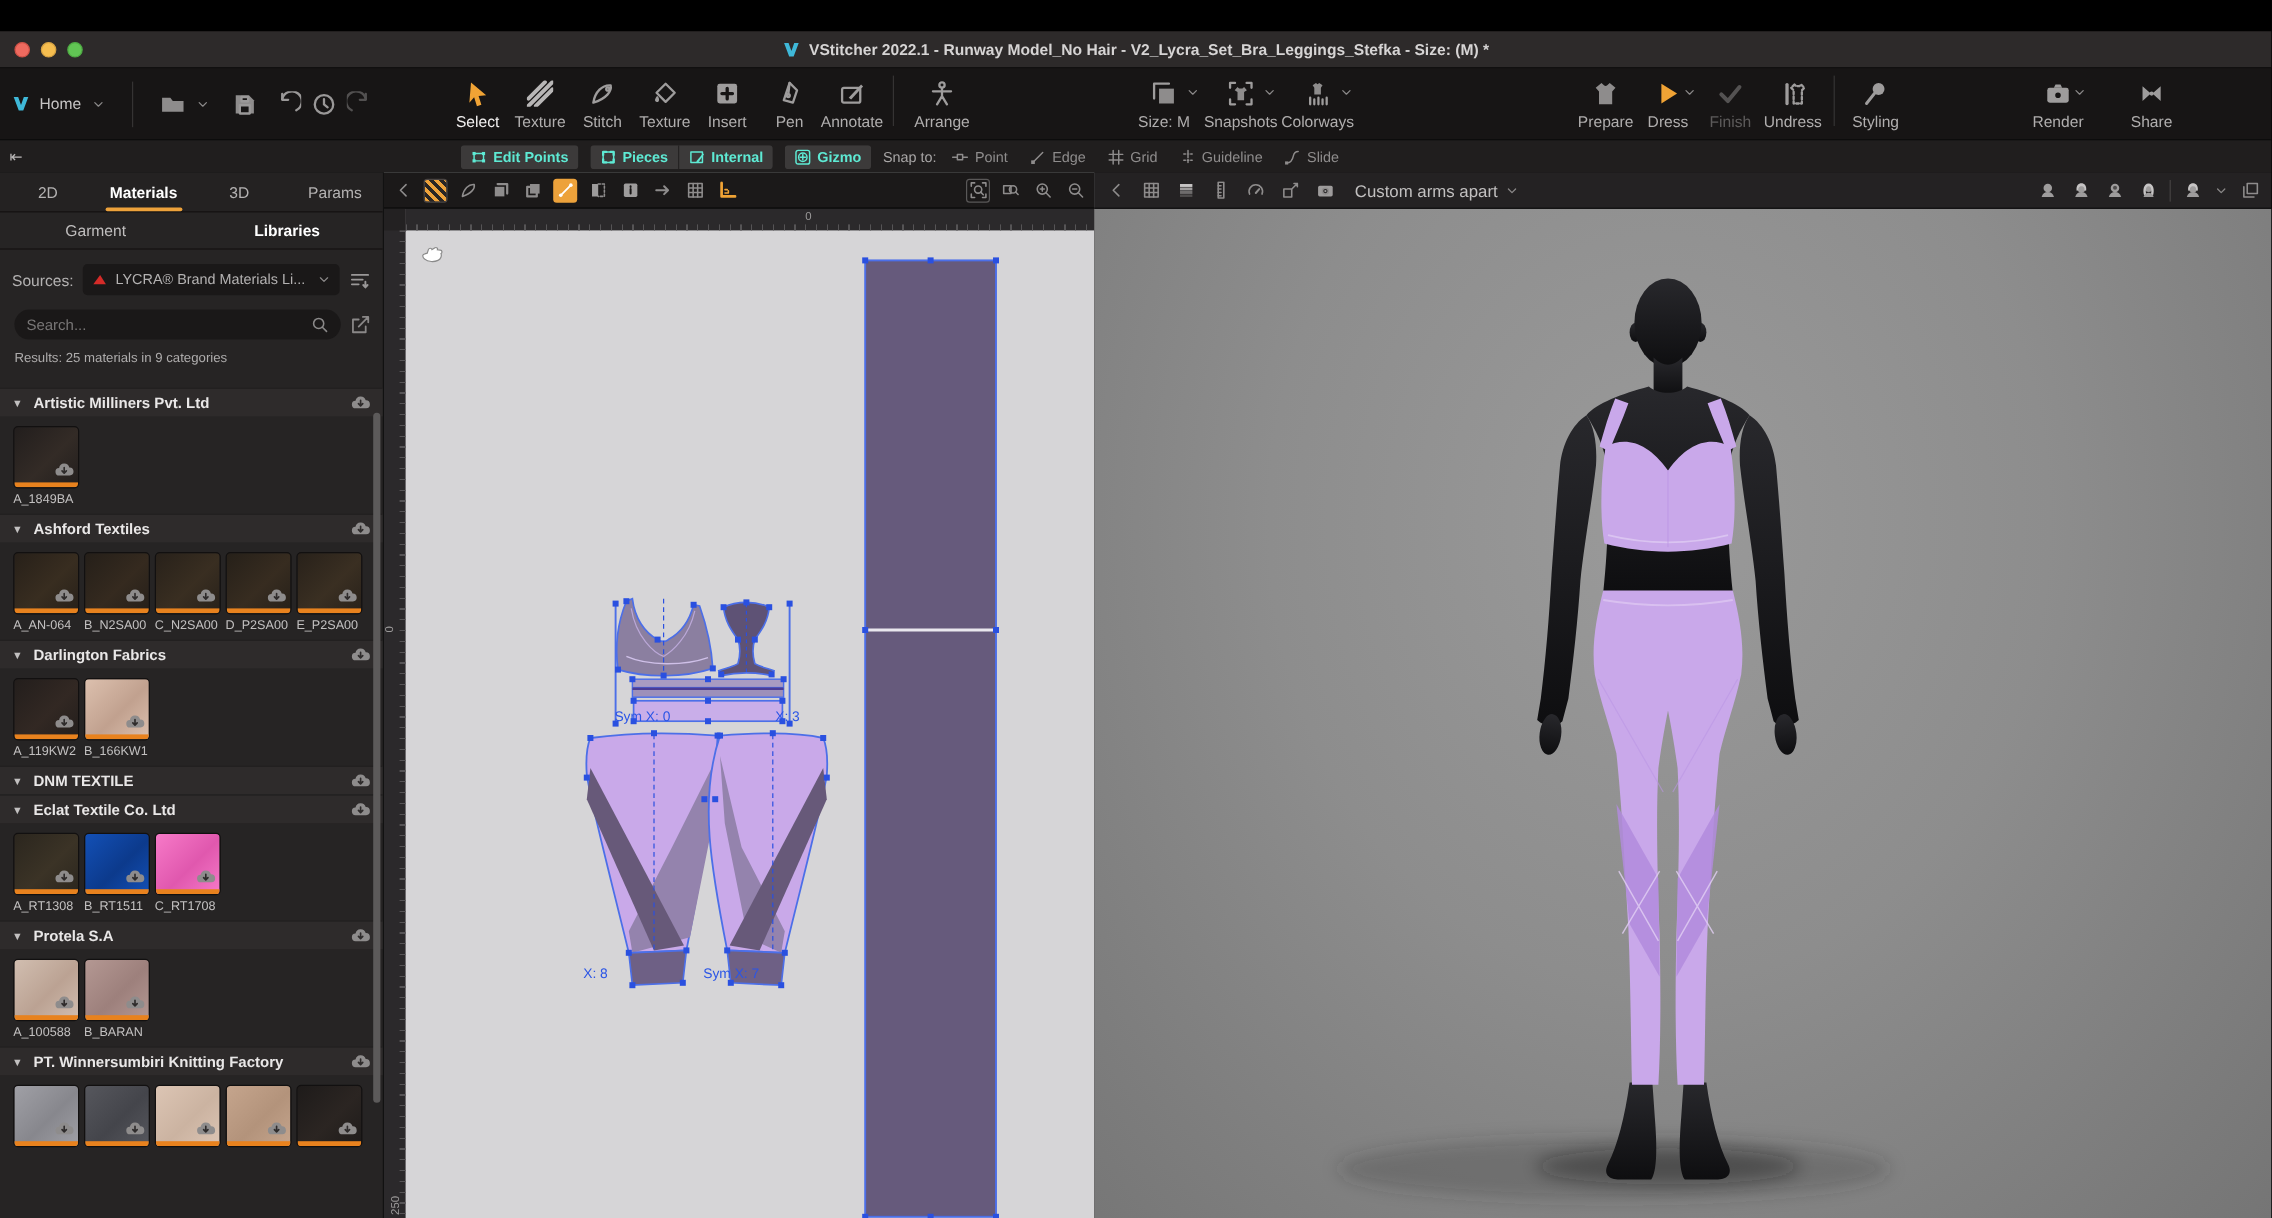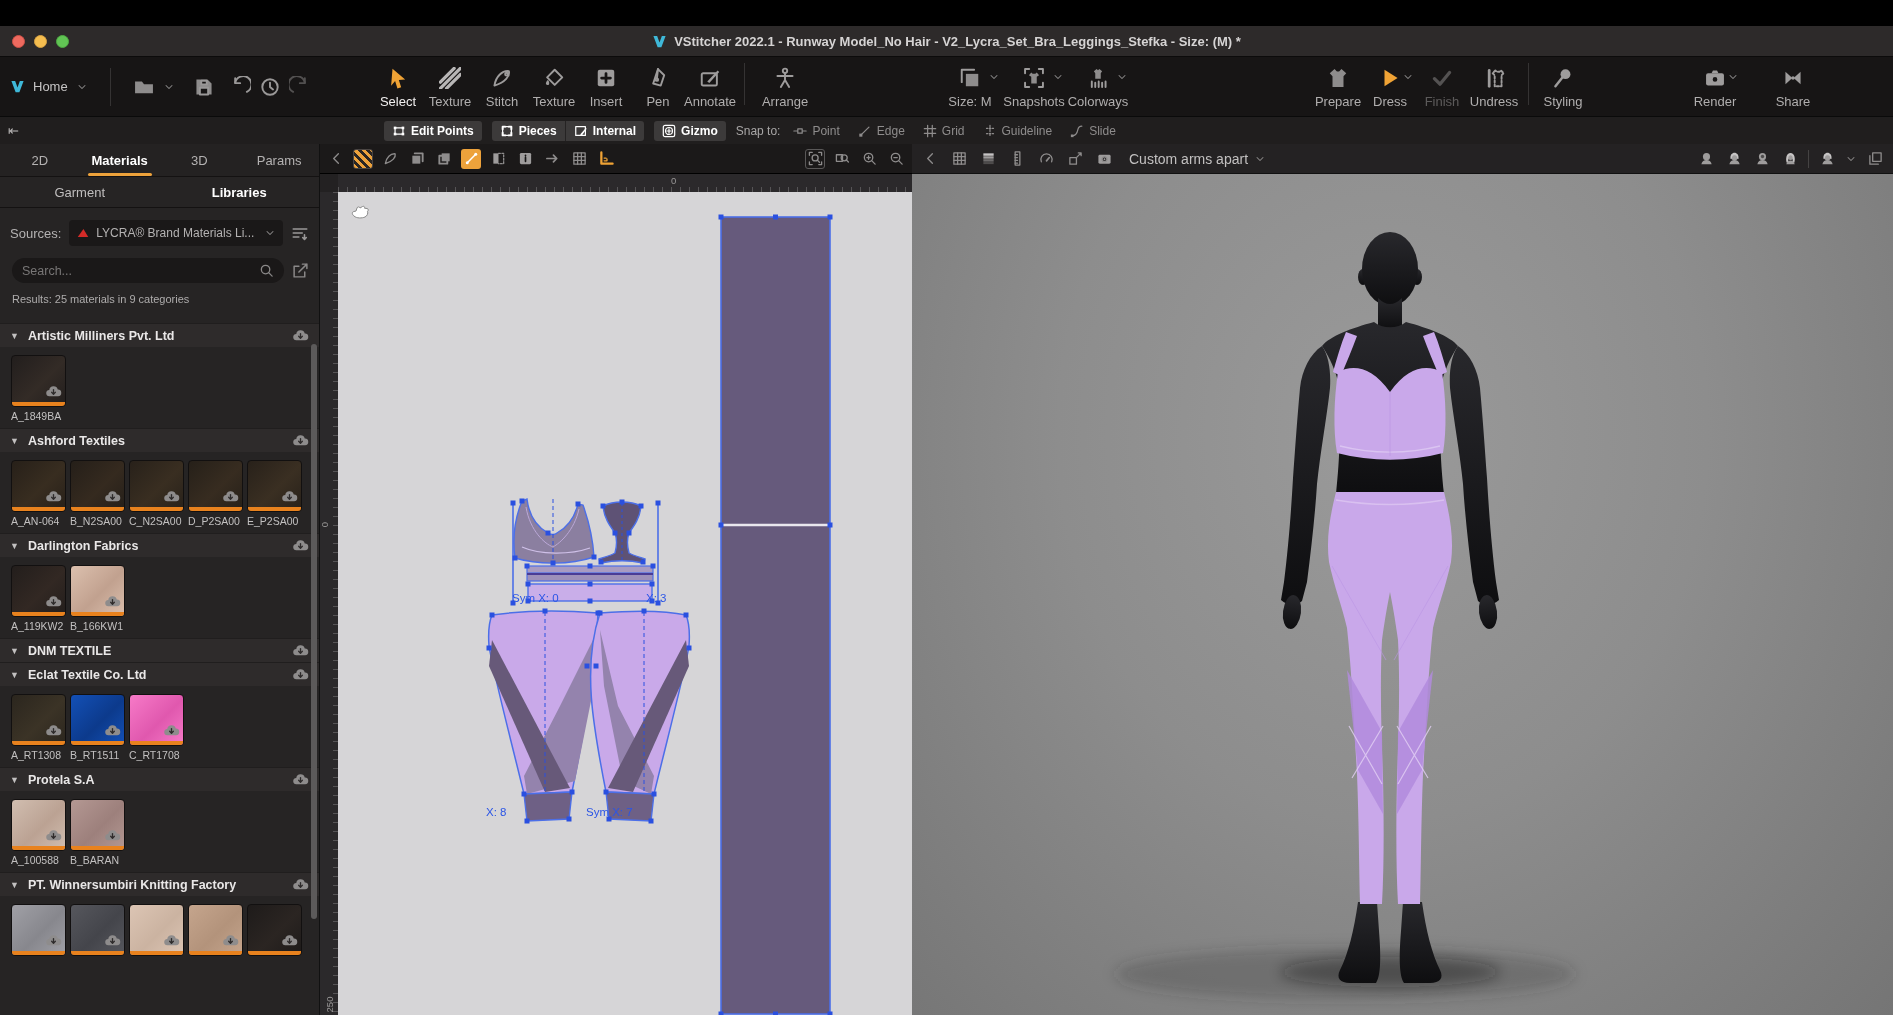--- a/index.html
+++ b/index.html
@@ -36,21 +36,21 @@
   .tb-item.wide { width:64px; }
   .tb-item .side-chev { position:absolute; right:2px; top:14px; }
   .tb-vsep { width:1px; height:42px; background:#353333; margin:6px 8px 0; }
   .gap-lg { margin-left:100px; } .gap-md { margin-left:26px; }
 
   
   .editbar { position:absolute; top:91px; left:0; right:0; height:27px; background:#201e1e; display:flex; align-items:center; font-size:12px; }
   .collapse-ic { position:absolute; left:8px; color:#b8b6b6; font-size:13px; }
   .eb-start { margin-left:384px; display:flex; align-items:center; gap:10px; }
   .eb-group { display:flex; border-radius:3px; overflow:hidden; }
-  .eb-btn { display:flex; align-items:center; gap:5px; background:#3c3a3a; color:#ffffff; font-weight:bold; padding:2px 8px; height:20px; }
+  .eb-btn { display:flex; align-items:center; gap:5px; background:#3c3a3a; color:#5eead4; font-weight:bold; padding:2px 8px; height:20px; }
   .eb-group .eb-btn + .eb-btn { border-left:1px solid #252323; }
   .eb-btn svg { width:14px; height:14px; }
   .snap-label { color:#a8a6a6; margin:0 4px 0 10px; }
   .snap-item { display:flex; align-items:center; gap:5px; color:#8e8c8c; margin:0 9px; }
   .snap-item svg { width:14px; height:14px; }
 
   
   .content { position:absolute; top:118px; left:0; right:0; bottom:0; }
 
   

